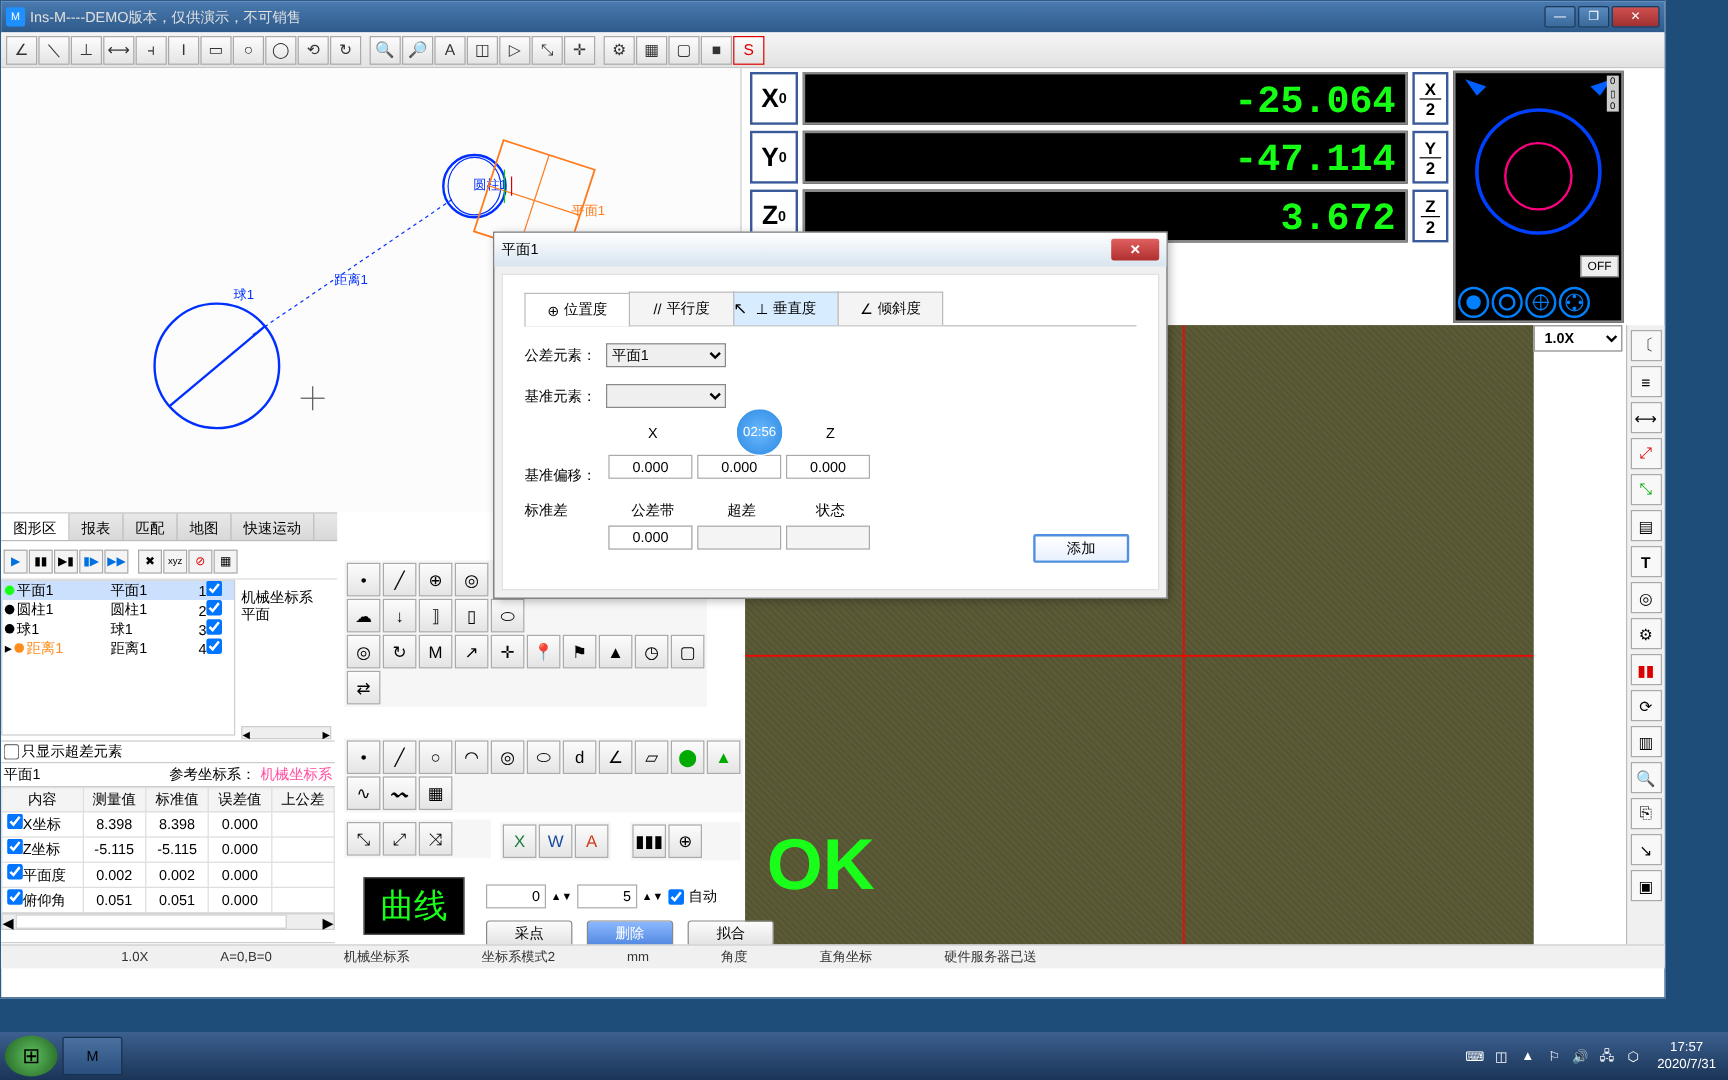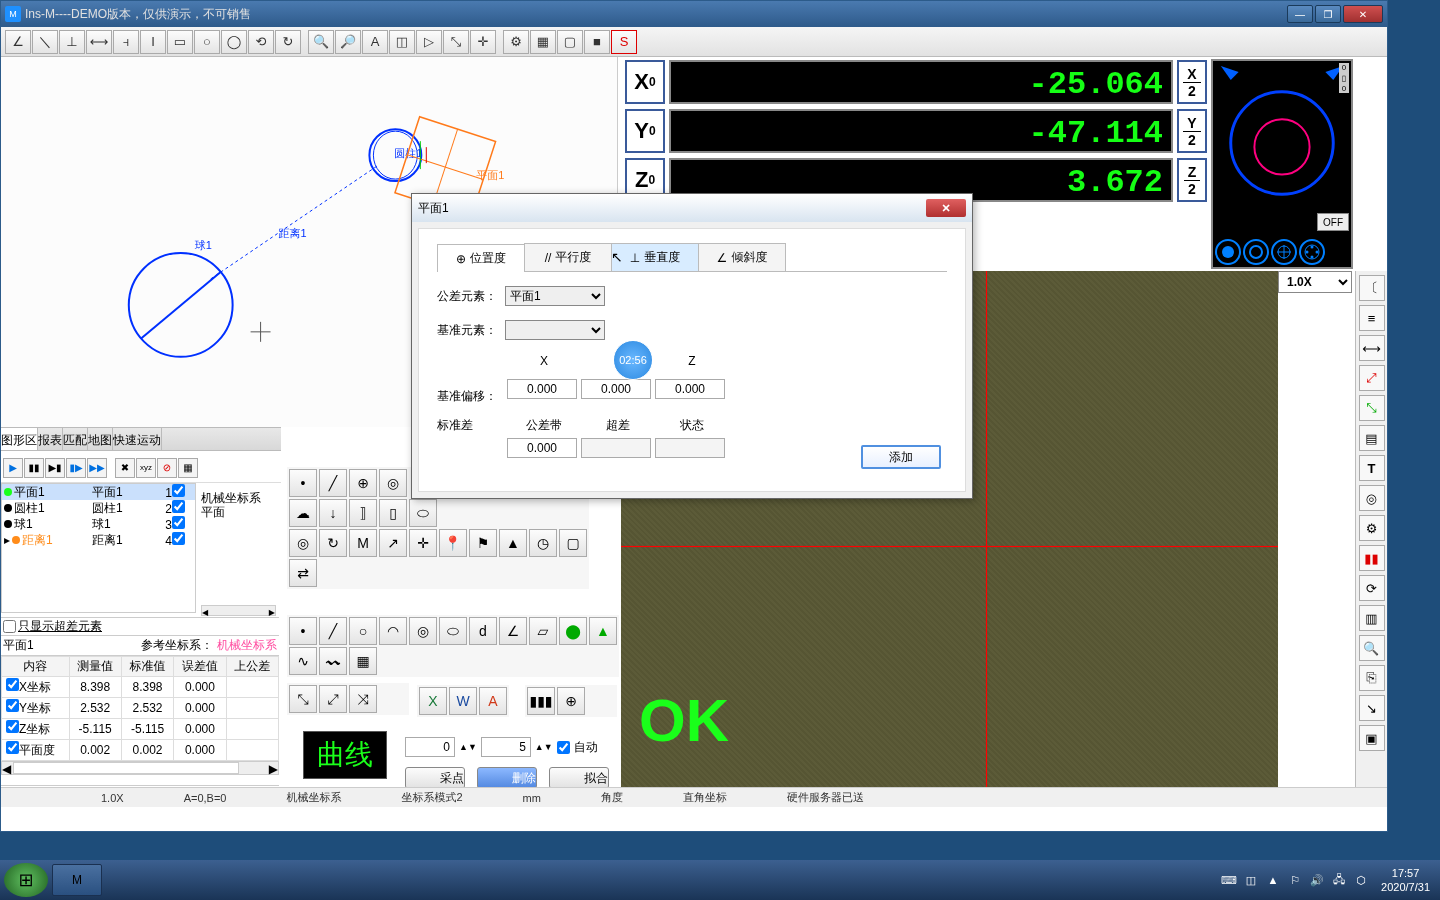--- a/index.html
+++ b/index.html
@@ -49,38 +49,38 @@
 .camera-view .crosshair-h { position:absolute; top:275px; left:0; width:100%; height:1px; background:#f00; box-shadow:0 0 1px #f00; }
 .camera-view .ok-text { position:absolute; left:18px; bottom:50px; font-size:60px; font-weight:bold; color:#1aff1a; font-family:Arial; }
 
 .zoom-sel { position:absolute; top:214px; right:35px; width:74px; height:22px; background:#fff; border:1px solid #888; font-size:12px; font-weight:bold; padding:2px 4px; }
 
 .right-toolbar { position:absolute; top:214px; right:0; width:32px; height:534px; background:#f0f0f0; border-left:1px solid #bbb; display:flex; flex-direction:column; align-items:center; padding-top:4px; gap:4px; }
 .right-toolbar .rtb { width:26px; height:26px; border:1px solid #aaa; background:#f8f8f8; display:flex; align-items:center; justify-content:center; font-size:13px; }
 
 
 .ll-tabs { position:absolute; top:370px; left:0; height:24px; width:280px; background:linear-gradient(to bottom,#e8e8e8,#d8d8d8); display:flex; border-top:1px solid #bbb; border-bottom:1px solid #bbb; font-size:12px; }
-.ll-tabs .tab { padding:4px 0; border-right:1px solid #bbb; }
+.ll-tabs .tab { padding:4px 10px; border-right:1px solid #bbb; }
 .ll-tabs .tab.active { background:#fff; }
 
 .playback-bar { position:absolute; top:396px; left:0; width:280px; height:30px; background:#fff; display:flex; align-items:center; gap:1px; padding:2px; border-bottom:1px solid #ddd; }
 .playback-bar .pb-btn { width:20px; height:20px; border:1px solid #aaa; background:#f4f4f4; display:flex; align-items:center; justify-content:center; font-size:10px; }
 
 .feature-list { position:absolute; top:426px; left:0; width:195px; height:130px; background:#fff; border:1px solid #ccc; overflow:hidden; font-size:12px; }
 .feature-list .row { display:flex; height:16px; align-items:center; }
 .feature-list .row .c1 { width:90px; display:flex; align-items:center; gap:2px; padding-left:2px; }
 .feature-list .row .c2 { width:65px; }
 .feature-list .row .c3 { width:30px; text-align:right; padding-right:2px; }
 .feature-list .row.sel { background:#cae0fc; }
 .feature-list .dot { width:8px; height:8px; border-radius:50%; display:inline-block; }
 
 .coord-label { position:absolute; top:434px; left:200px; width:78px; font-size:12px; line-height:14px; }
 .coord-label .scroll { position:absolute; top:114px; left:0; width:75px; height:11px; background:#eee; border:1px solid #ccc; display:flex; justify-content:space-between; font-size:8px; }
 
-.chk-row { position:absolute; top:560px; left:0; width:278px; height:18px; border-top:1px solid #ccc; font-size:12px; padding-left:2px; display:flex; gap:2px;text-decoration:underline; }
+.chk-row { position:absolute; top:560px; left:0; width:278px; height:18px; border-top:1px solid #ccc; font-size:12px; padding-left:2px; display:flex; gap:2px; }
 
 .ref-coord { position:absolute; top:578px; left:0; width:278px; height:20px; font-size:12px; display:flex; align-items:center; border-top:1px solid #ccc; padding:2px; gap:4px; }
 .ref-coord .lbl2 { flex:1; }
 .ref-coord .val { color:#ff4da0; }
 
 .measure-table { position:absolute; top:598px; left:0; width:278px; height:130px; background:#fff; font-size:12px; border-top:1px solid #ccc; }
 .measure-table table { border-collapse:collapse; width:100%; }
 .measure-table th, .measure-table td { border:1px solid #ddd; padding:1px 4px; text-align:center; font-weight:normal; }
 .measure-table th { background:#f4f4f4; }
 .measure-table td:first-child { text-align:left; }
@@ -96,21 +96,21 @@
 .tg3 { top:626px; left:286px; grid-template-columns:repeat(4,28px); grid-template-rows:28px; }
 .tg3b { top:628px; left:416px; grid-template-columns:repeat(3,28px); grid-template-rows:28px; }
 .tg3c { top:628px; left:524px; grid-template-columns:repeat(3,28px); grid-template-rows:28px; }
 
 .curve-box { position:absolute; top:674px; left:302px; width:84px; height:48px; background:#000; color:#1aff1a; font-size:28px; display:flex; align-items:center; justify-content:center; border:1px solid #555; }
 
 .spin-row { position:absolute; top:680px; left:404px; display:flex; align-items:center; gap:4px; font-size:12px; }
 .spin-row input[type=text] { width:50px; height:20px; border:1px solid #aaa; text-align:right; padding:1px 4px; font-size:12px; }
 
 .action-btns { position:absolute; top:710px; left:404px; display:flex; gap:12px; }
-.action-btns button { width:60px; height:22px; border:1px solid #888; background:linear-gradient(to bottom,#fcfcfc,#e2e2e2); border-radius:3px; font-size:12px;text-align:right; }
+.action-btns button { width:72px; height:22px; border:1px solid #888; background:linear-gradient(to bottom,#fcfcfc,#e2e2e2); border-radius:3px; font-size:12px; }
 .action-btns button.primary { background:linear-gradient(to bottom,#8cb8ff,#5288e0); color:#fff; }
 
 .status-bar { position:absolute; bottom:0; left:0; right:0; height:20px; background:#f0f0f0; border-top:1px solid #ccc; display:flex; align-items:center; font-size:11px; padding:0 100px; gap:60px; color:#333; }
 
 
 .dialog { position:absolute; top:192px; left:410px; width:562px; height:306px; background:#f0f0f0; border:1px solid #666; box-shadow:2px 2px 8px rgba(0,0,0,.3); }
 .dialog .dlg-title { height:28px; background:linear-gradient(to bottom,#fff,#d8e4f0); display:flex; align-items:center; padding:0 6px; font-size:12px; }
 .dialog .dlg-title .spacer { flex:1; }
 .dialog .dlg-close { width:40px; height:18px; background:linear-gradient(to bottom,#e06060,#b03030); color:#fff; display:flex; align-items:center; justify-content:center; border-radius:2px; font-size:11px; font-weight:bold; }
 .dialog .dlg-body { padding:14px 18px; background:#fff; margin:6px; border:1px solid #ddd; height:264px; position:relative; }
@@ -402,37 +402,37 @@
               <th>上公差</th>
             </tr>
         <tr>
               <td><input type="checkbox" checked="" style=""><span>X坐标</span></td>
               <td>8.398</td>
               <td>8.398</td>
               <td>0.000</td>
               <td></td>
             </tr>
         <tr>
-              <td><input type="checkbox" checked="" style=""><span>Y坐标</span></td>
-              <td>2.532</td>
-              <td>2.532</td>
-              <td>0.000</td>
-              <td></td>
-            </tr>
-        <tr>
               <td><input type="checkbox" checked="" style=""><span>Z坐标</span></td>
               <td>-5.115</td>
               <td>-5.115</td>
               <td>0.000</td>
               <td></td>
             </tr>
         <tr>
               <td><input type="checkbox" checked="" style=""><span>平面度</span></td>
               <td>0.002</td>
               <td>0.002</td>
+              <td>0.000</td>
+              <td></td>
+            </tr>
+        <tr>
+              <td><input type="checkbox" checked="" style=""><span>俯仰角</span></td>
+              <td>0.051</td>
+              <td>0.051</td>
               <td>0.000</td>
               <td></td>
             </tr>
       </tbody>
         </table>
       <div class="hscroll">
           <span>◀</span>
           <div style="flex:1;background:#fff;margin:0 30px 0 2px;border:1px solid #ccc"></div>
           <span>▶</span>
         </div>

